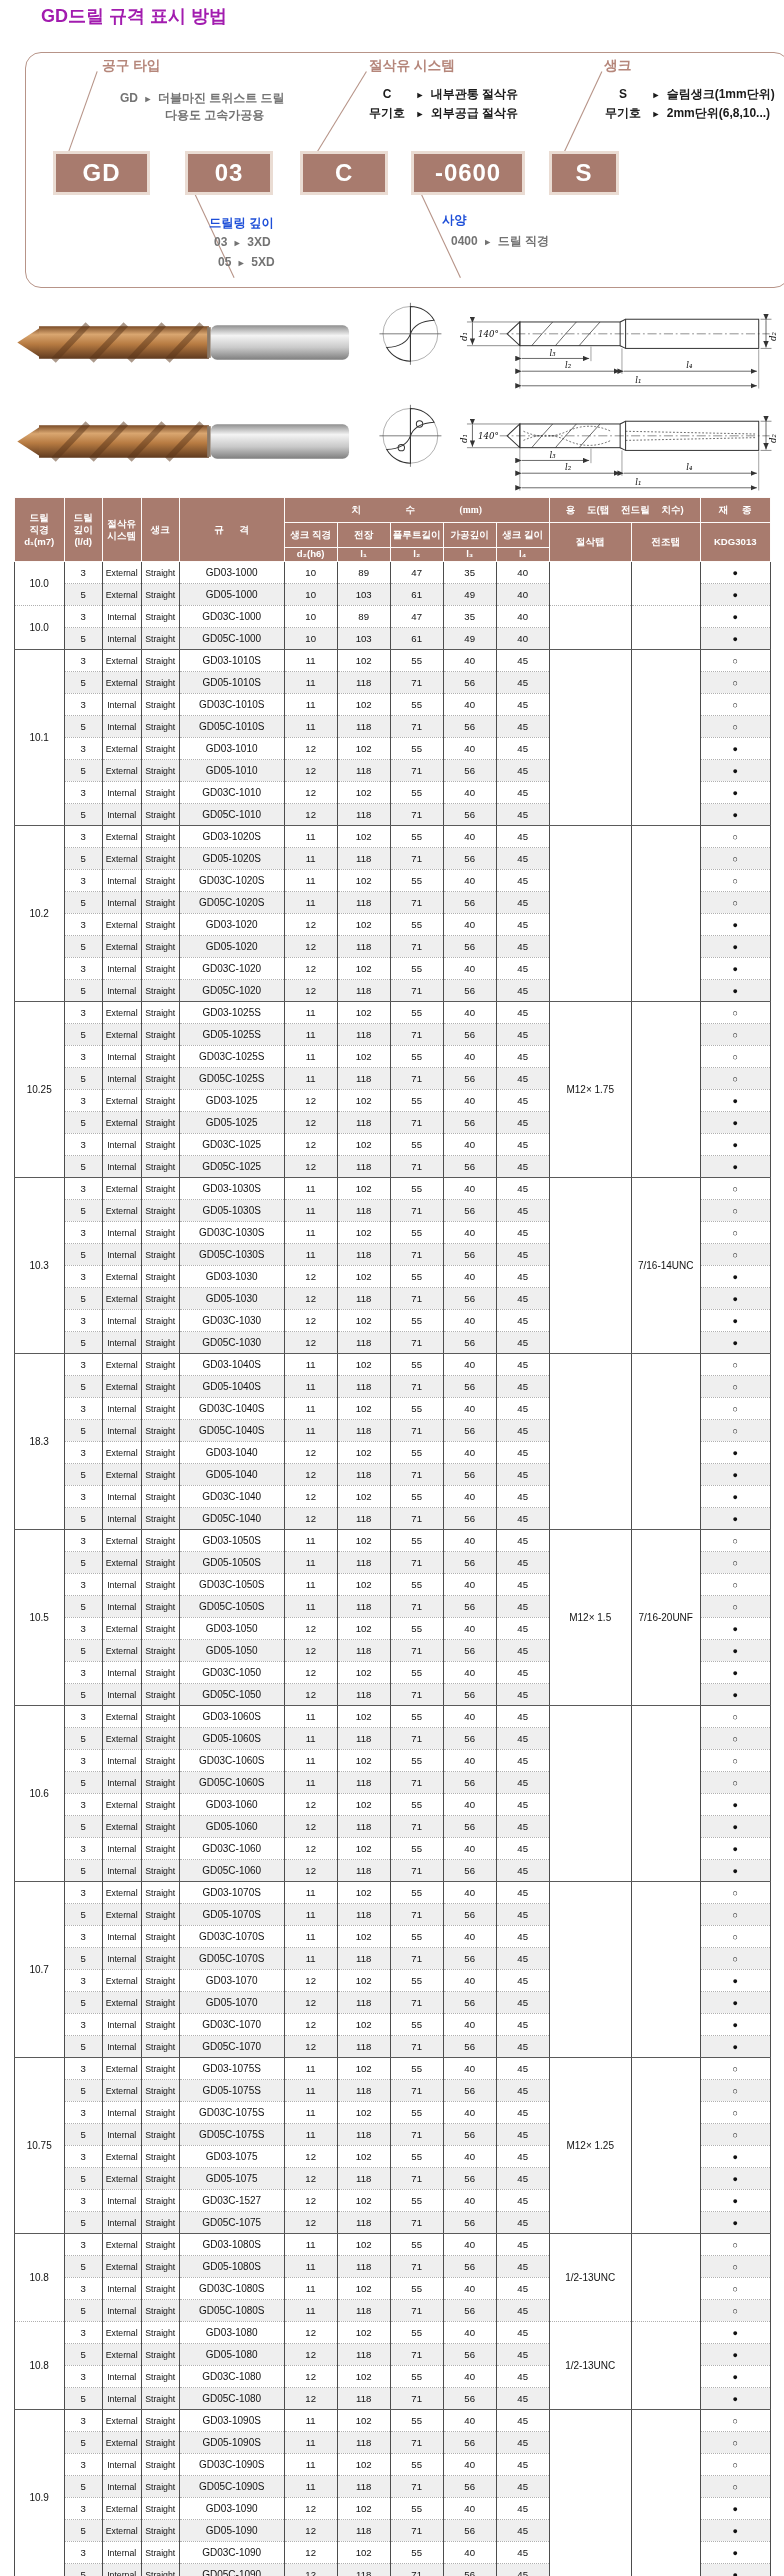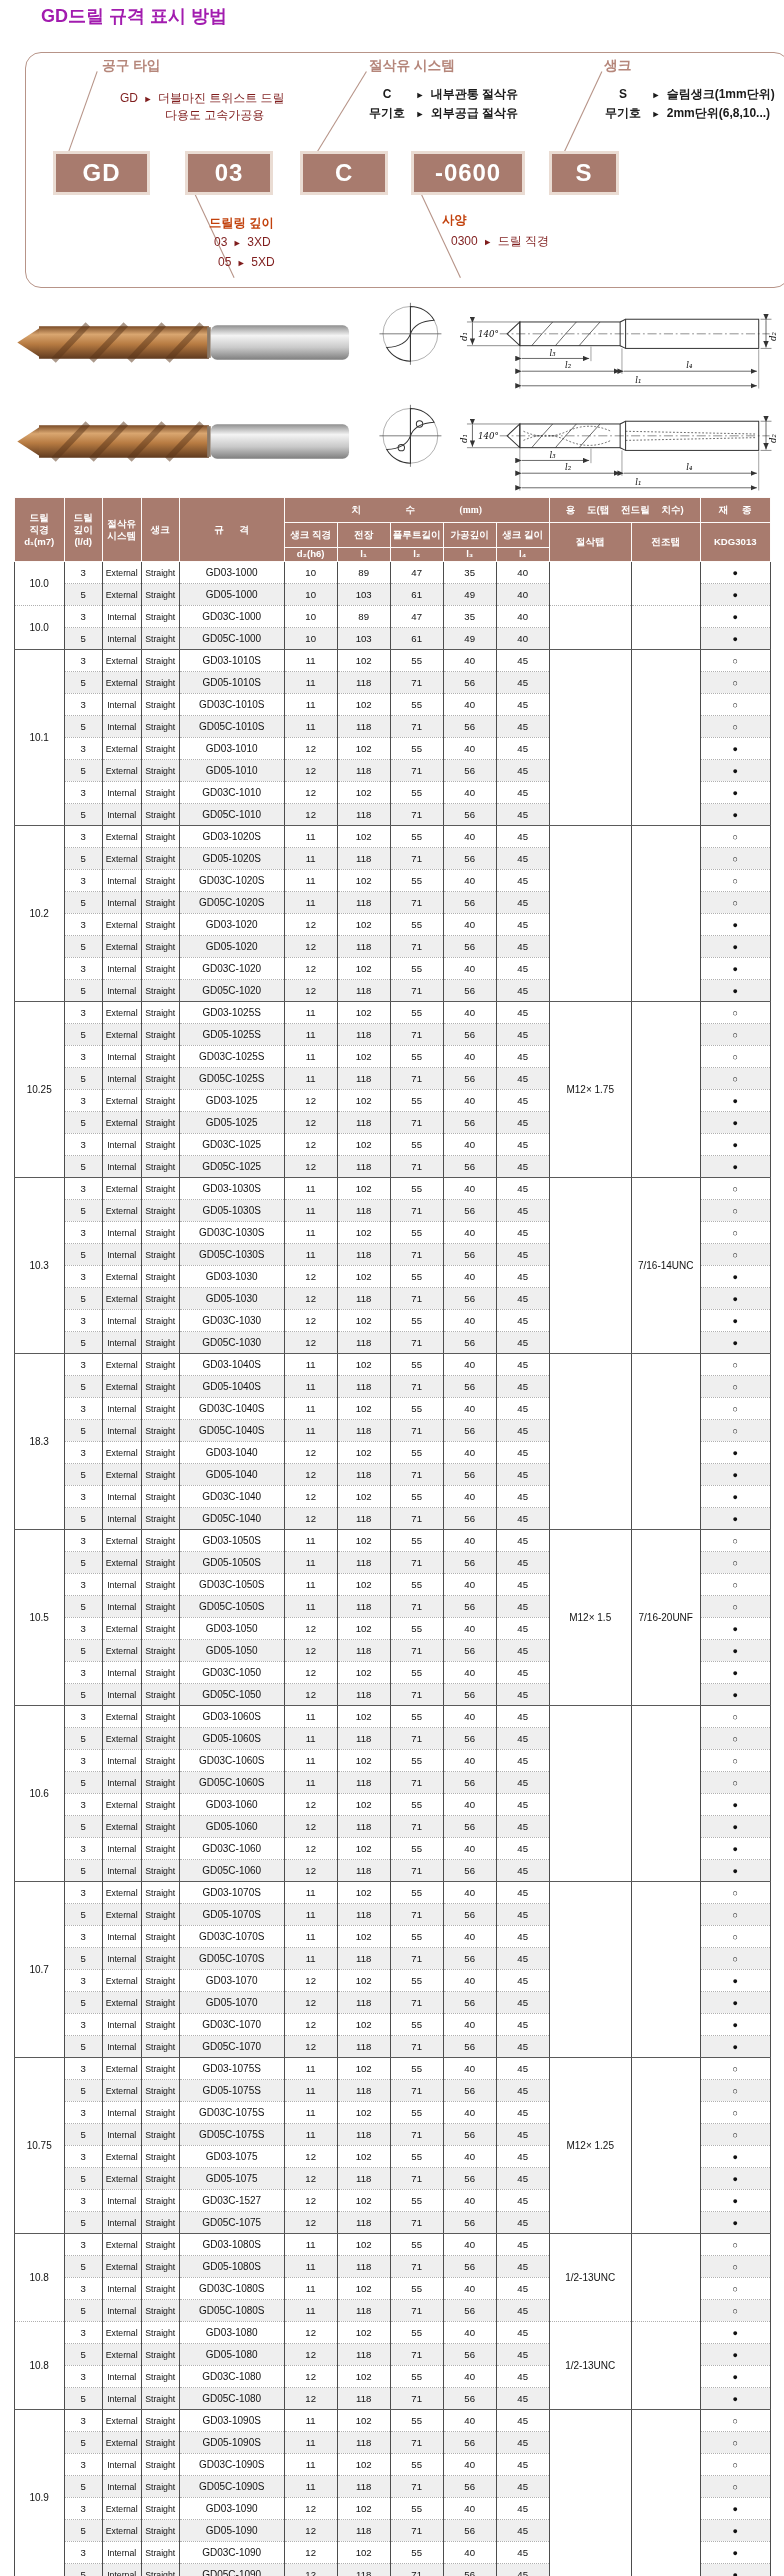--- a/index.html
+++ b/index.html
@@ -10,31 +10,31 @@
   .title{
     position:absolute;top:3.7px;left:41px;font-size:18px;font-weight:bold;color:#a21caf;
   }
   
   .nomo{
     position:absolute;top:52px;left:25px;width:763px;height:234px;
     border:1.8px solid #b79488;border-radius:16px;
   }
   .nomo svg.lines{position:absolute;left:0;top:0;}
   .callout-title{position:absolute;color:#b5867a;font-weight:bold;font-size:13.7px;white-space:nowrap;}
-  .note{position:absolute;font-size:12px;font-weight:normal;color:#7f1d1d;white-space:nowrap;}
+  .note{position:absolute;font-size:12px;font-weight:bold;color:#737373;white-space:nowrap;}
   .note .ar{margin:0 5.5px;font-size:9px;}
   .kv{position:absolute;display:flex;align-items:baseline;font-size:12px;font-weight:bold;color:#1a1a1a;white-space:nowrap;}
   .kv .k{width:44px;text-align:center;}
   .kv .ar{margin:0 6.4px;font-size:9px;}
   .code-box{
     position:absolute;height:38px;background:#a87b6e;border:3.7px solid #eadcd3;
     color:#fff;font-weight:bold;font-size:24px;display:flex;align-items:center;justify-content:center;
     letter-spacing:0.9px;
   }
-  .sub-callout-title{position:absolute;color:#c2410c;font-weight:bold;font-size:12.3px;white-space:nowrap;}
+  .sub-callout-title{position:absolute;color:#1d4ed8;font-weight:bold;font-size:12.3px;white-space:nowrap;}
   
   .photo{position:absolute;left:13.7px;}
   .drawing{position:absolute;left:372px;}
   
   table#spec-table{
     position:absolute;top:497px;left:13.7px;border-collapse:collapse;table-layout:fixed;
     width:757px;border-spacing:0;
   }
   #spec-table th{
     background:#a87b6e;color:#fff;border:0.9px solid #fdfbfa;font-weight:bold;
@@ -122,21 +122,21 @@
   <div class="sub-callout-title" style="left:183px;top:162px">드릴링 깊이</div>
   <div class="note" style="left:188px;top:182px">
     <span>03</span><span class="ar">►</span><span>3XD</span>
   </div>
   <div class="note" style="left:192px;top:202px">
     <span>05</span><span class="ar">►</span><span>5XD</span>
   </div>
 
   <div class="sub-callout-title" style="left:416px;top:159px">사양</div>
   <div class="note" style="left:425px;top:180px">
-    <span>0300</span><span class="ar">►</span><span>드릴 직경</span>
+    <span>0400</span><span class="ar">►</span><span>드릴 직경</span>
   </div>
 </div>
 
 <div class="photo" style="top:319px">
   <svg width="342" height="47" viewBox="0 0 375 52">
     <defs>
       <linearGradient id="bz1" x1="0" y1="0" x2="0" y2="1">
         <stop offset="0" stop-color="#7a4c28"></stop>
           <stop offset="0.25" stop-color="#d9a670"></stop>
         <stop offset="0.55" stop-color="#b77b42"></stop>

